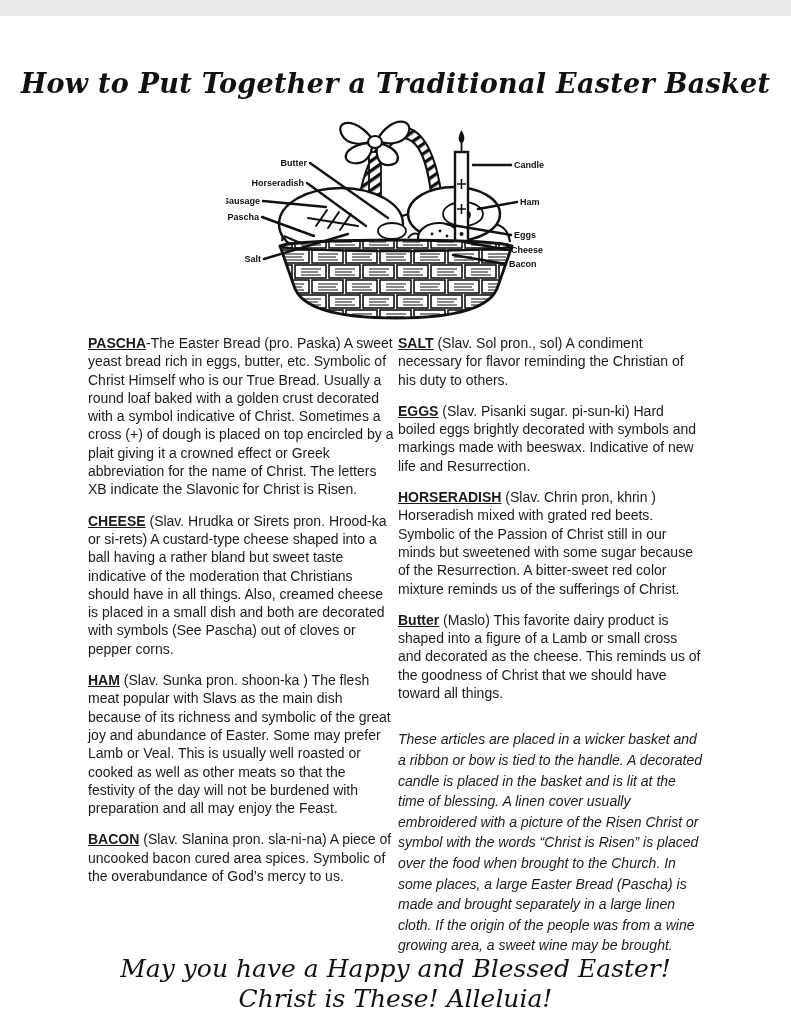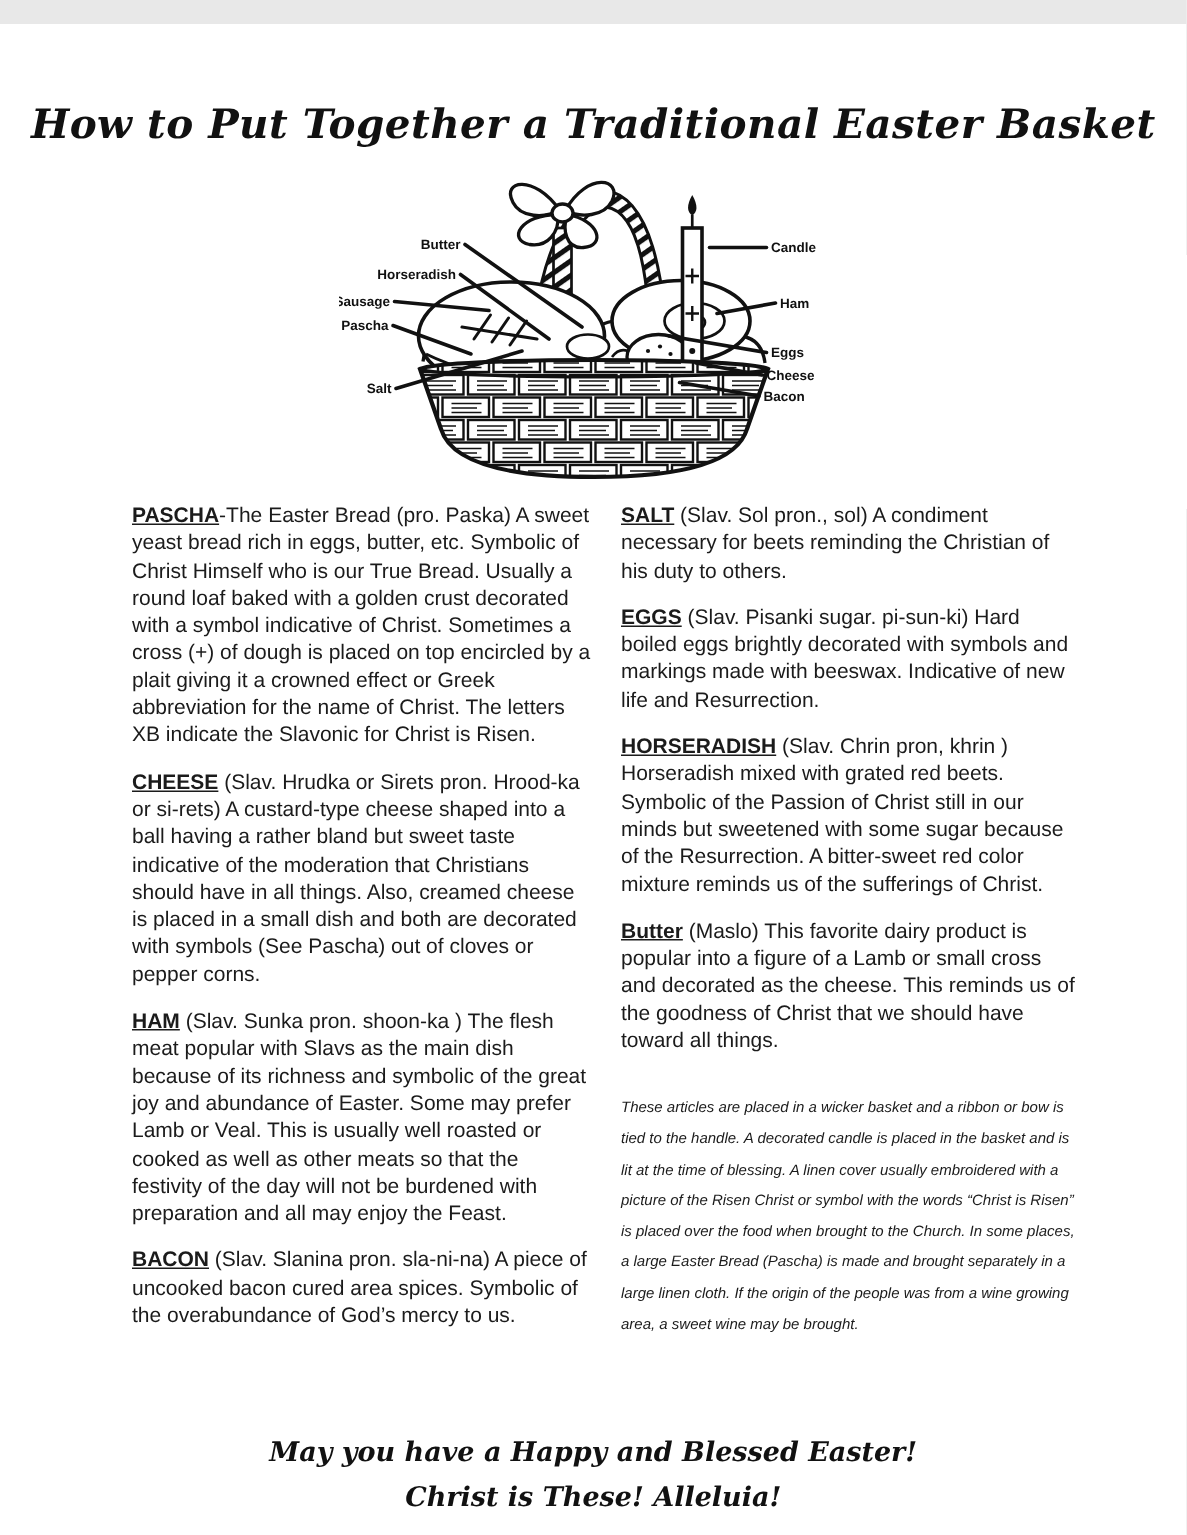--- a/index.html
+++ b/index.html
@@ -24,40 +24,40 @@
   .figure{
     position:absolute;left:226px;top:98px;width:340px;height:214px;
   }
   .figure svg{display:block;width:100%;height:100%;}
   .fig-label{
     font-family:"Liberation Sans",sans-serif;
     font-size:9px;font-weight:bold;fill:#111;
   }
   .cols{
     position:absolute;top:318px;left:88px;width:632px;
-    display:flex;gap:20px;
+    display:flex;gap:4px;
   }
   .col{width:306px;}
   .entry{
     font-size:14px;line-height:18.3px;
     margin:0 0 13px 0;
     text-align:left;
   }
   .term{font-weight:bold;text-decoration:underline;}
   .note{
     font-style:italic;
-    font-size:10px;line-height:20.6px;
+    font-size:14px;line-height:20.6px;
     margin:27px 0 0 0;
   }
   .closing{
     position:absolute;top:938px;left:0;width:100%;
     text-align:center;
     font-family:"DejaVu Serif",serif;
-    font-style:italic;font-weight:700;
-    font-size:18px;line-height:30px;
+    font-style:italic;font-weight:400;
+    font-size:25px;line-height:30px;
     color:#111;
   }
 </style>
 </head>
 <body>
 
 <div class="page">
 
   <h1 class="title">How to Put Together a Traditional Easter Basket</h1>
 
@@ -160,24 +160,24 @@
   </div>
 
   <div class="cols">
     <div class="col">
       <p class="entry"><span class="term">PASCHA</span><span>-The Easter Bread (pro. Paska) A sweet yeast bread rich in eggs, butter, etc. Symbolic of Christ Himself who is our True Bread. Usually a round loaf baked with a golden crust decorated with a symbol indicative of Christ. Sometimes a cross (+) of dough is placed on top encircled by a plait giving it a crowned effect or Greek abbreviation for the name of Christ. The letters XB indicate the Slavonic for Christ is Risen.</span></p>
       <p class="entry"><span class="term">CHEESE</span><span> (Slav. Hrudka or Sirets pron. Hrood-ka or si-rets) A custard-type cheese shaped into a ball having a rather bland but sweet taste indicative of the moderation that Christians should have in all things. Also, creamed cheese is placed in a small dish and both are decorated with symbols (See Pascha) out of cloves or pepper corns.</span></p>
       <p class="entry"><span class="term">HAM</span><span> (Slav. Sunka pron. shoon-ka ) The flesh meat popular with Slavs as the main dish because of its richness and symbolic of the great joy and abundance of Easter. Some may prefer Lamb or Veal. This is usually well roasted or cooked as well as other meats so that the festivity of the day will not be burdened with preparation and all may enjoy the Feast.</span></p>
       <p class="entry"><span class="term">BACON</span><span> (Slav. Slanina pron. sla-ni-na) A piece of uncooked bacon cured area spices. Symbolic of the overabundance of God’s mercy to us.</span></p>
     </div>
     <div class="col">
-      <p class="entry"><span class="term">SALT</span><span> (Slav. Sol pron., sol) A condiment necessary for beets reminding the Christian of his duty to others.</span></p>
+      <p class="entry"><span class="term">SALT</span><span> (Slav. Sol pron., sol) A condiment necessary for flavor reminding the Christian of his duty to others.</span></p>
       <p class="entry"><span class="term">EGGS</span><span> (Slav. Pisanki sugar. pi-sun-ki) Hard boiled eggs brightly decorated with symbols and markings made with beeswax. Indicative of new life and Resurrection.</span></p>
       <p class="entry"><span class="term">HORSERADISH</span><span> (Slav. Chrin pron, khrin ) Horseradish mixed with grated red beets. Symbolic of the Passion of Christ still in our minds but sweetened with some sugar because of the Resurrection. A bitter-sweet red color mixture reminds us of the sufferings of Christ.</span></p>
-      <p class="entry"><span class="term">Butter</span><span> (Maslo) This favorite dairy product is popular into a figure of a Lamb or small cross and decorated as the cheese.  This reminds us of the goodness of Christ that we should have toward all things.</span></p>
+      <p class="entry"><span class="term">Butter</span><span> (Maslo) This favorite dairy product is shaped into a figure of a Lamb or small cross and decorated as the cheese.  This reminds us of the goodness of Christ that we should have toward all things.</span></p>
       <p class="note">These articles are placed in a wicker basket and a ribbon or bow is tied to the handle. A decorated candle is placed in the basket and is lit at the time of blessing. A linen cover usually embroidered with a picture of the Risen Christ or symbol with the words “Christ is Risen” is placed over the food when brought to the Church. In some places, a large Easter Bread (Pascha) is made and brought separately in a large linen cloth. If the origin of the people was from a wine growing area, a sweet wine may be brought.</p>
     </div>
   </div>
 
   <div class="closing">
     <div>May you have a Happy and Blessed Easter!</div>
     <div>Christ is These! Alleluia!</div>
   </div>
 
 </div>

